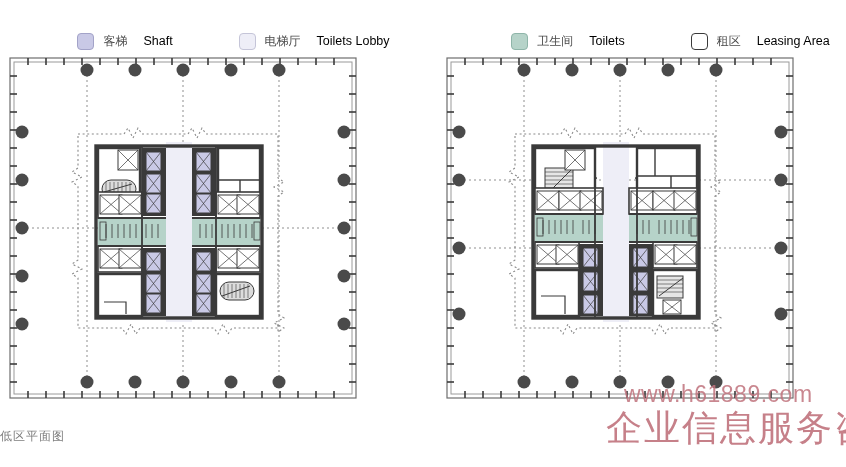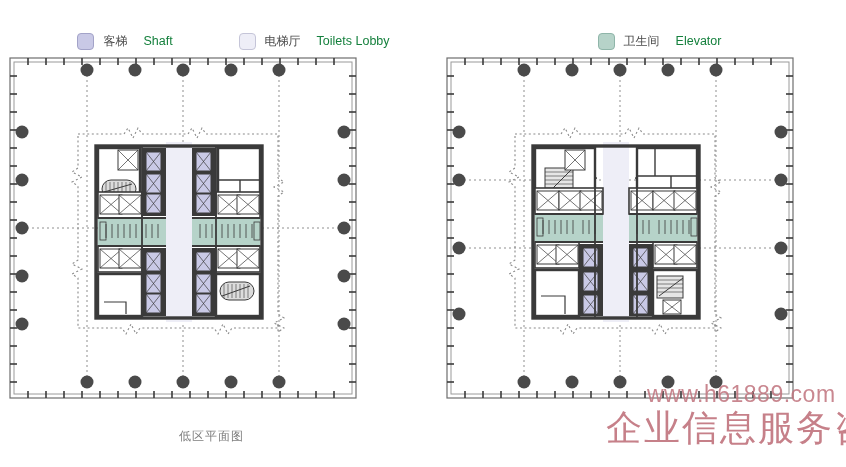--- a/index.html
+++ b/index.html
@@ -15,34 +15,34 @@
   .legend{position:absolute;top:24px;left:0;width:423px;height:34px;
           display:flex;align-items:center;justify-content:center;gap:0;}
   .legend-entry{display:flex;align-items:center;padding-left:44px;}
   .swatch{width:17px;height:17px;border-radius:4px;border:1px solid #9b9bbd;
           box-sizing:border-box;}
   .swatch.shaft{background:#c9c9e6;border-color:#a3a3c8;}
   .swatch.lobby{background:#eeeef7;border-color:#c5c5d8;}
   .swatch.toilet{background:#b6d3c9;border-color:#8fb5a9;}
   .swatch.lease{background:#ffffff;border-color:#3a3a3a;border-width:1.4px;}
   .lbl-cn{font-size:12px;color:#4a4a4a;margin-left:9px;white-space:nowrap;}
-  .lbl-en{font-size:12.5px;color:#15803d;margin-left:16px;white-space:nowrap;}
+  .lbl-en{font-size:12.5px;color:#000000;margin-left:16px;white-space:nowrap;}
   .gap{width:22px;}
 
   
-  .caption{position:absolute;left:0;width:423px;top:428px;text-align:center;
+  .caption{position:absolute;left:0;width:423px;top:428px;
            font-size:12px;color:#7d7d7d;letter-spacing:1px;}
 
   
   .draw{position:absolute;left:0;top:52px;width:423px;height:370px;}
   svg{display:block;}
 
   
   .wm{position:absolute;pointer-events:none;color:#c0737d;white-space:nowrap;}
-  .wm1{left:647px;top:381px;font-size:23px;letter-spacing:.5px;opacity:.85;}
+  .wm1{left:624px;top:381px;font-size:23px;letter-spacing:.5px;opacity:.85;}
   .wm2{left:606px;top:404px;font-size:36px;letter-spacing:2px;opacity:.9;}
 </style>
 </head>
 <body>
 
 <div class="plan-wrap left">
 
   <div class="legend">
     <div class="legend-entry">
       <span class="swatch shaft"></span>
@@ -330,23 +330,28 @@
 
   <div class="caption">低区平面图</div>
 </div>
 
 <div class="plan-wrap right">
 
   <div class="legend">
     <div class="legend-entry">
       <span class="swatch toilet"></span>
       <span class="lbl-cn">卫生间</span>
-      <span class="lbl-en">Elevator</span>
+      <span class="lbl-en">Toilets</span>
     </div>
     <div class="gap"></div>
+    <div class="legend-entry">
+      <span class="swatch lease"></span>
+      <span class="lbl-cn">租区</span>
+      <span class="lbl-en">Leasing Area</span>
+    </div>
   </div>
 
   <div class="draw">
     <svg width="423" height="370" viewBox="0 0 423 370">
       <defs>
         <g id="lift-cab-L2">
           <rect x="0" y="0" width="22" height="19" fill="#fff" stroke="#3a3a3a" stroke-width="1"></rect>
           <line x1="0" y1="0" x2="22" y2="19" stroke="#3a3a3a" stroke-width=".7"></line>
           <line x1="22" y1="0" x2="0" y2="19" stroke="#3a3a3a" stroke-width=".7"></line>
         </g>

